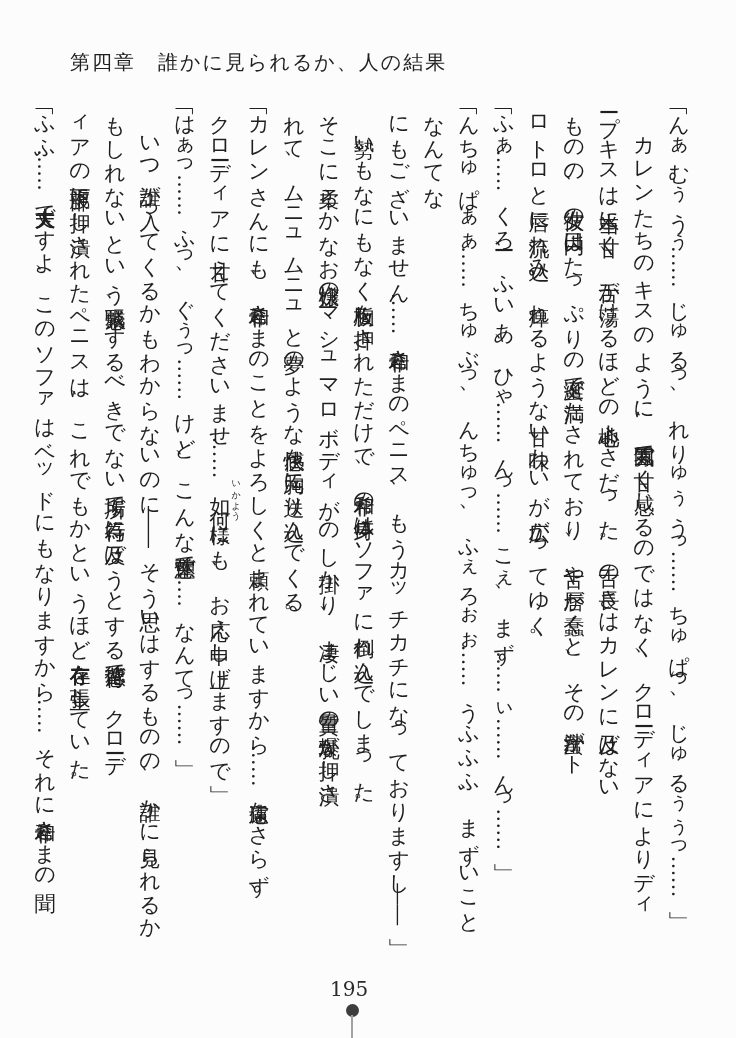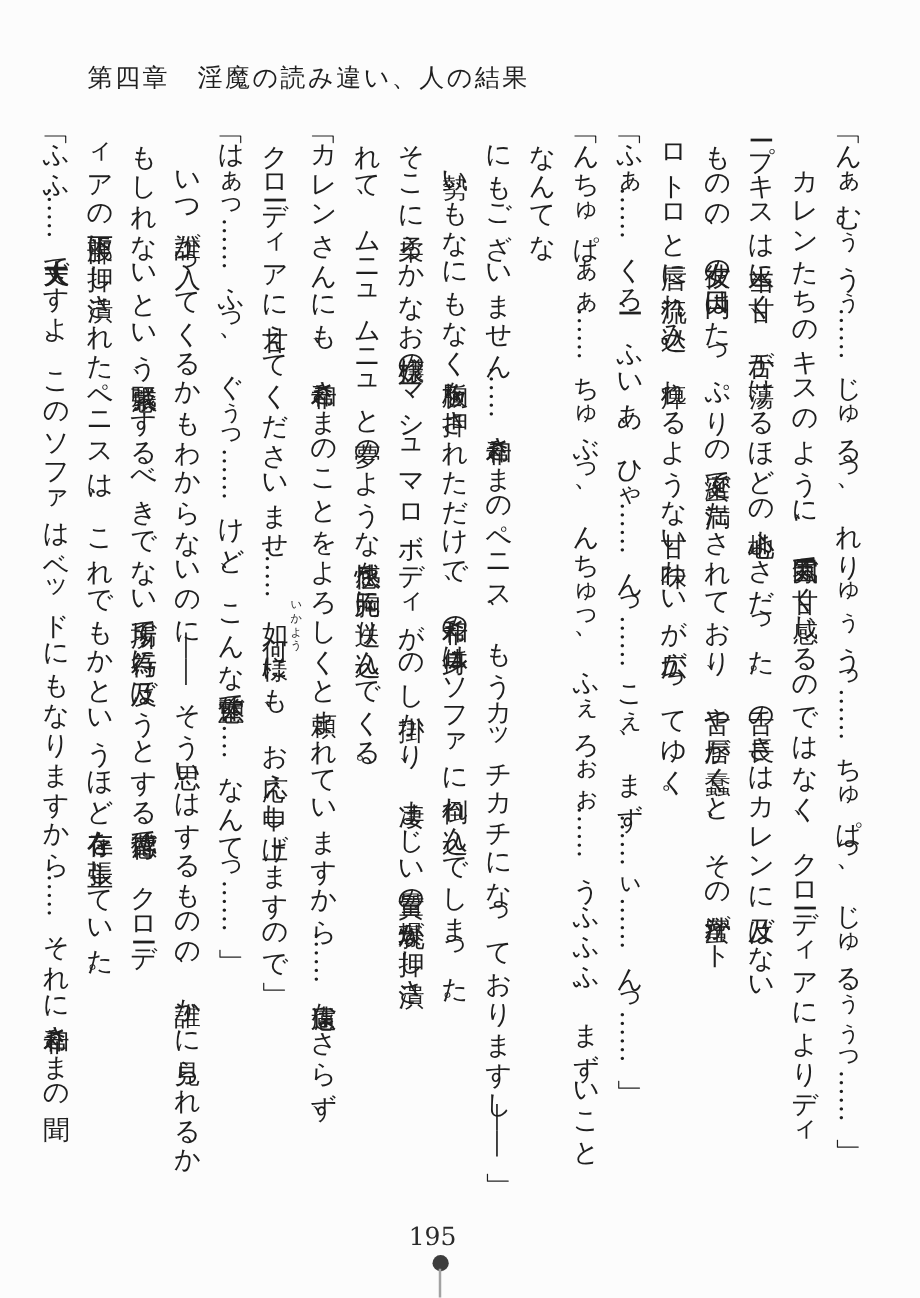--- a/index.html
+++ b/index.html
@@ -45,23 +45,22 @@
   .text-body p.indent {
     text-indent: 1em;
   }
   ruby rt {
     font-size: 9px;
     letter-spacing: 0;
   }
   .page-number {
     position: absolute;
     top: 977px;
-    left: 316px;
+    left: 330px;
     width: 60px;
-    text-align: center;
     font-size: 20px;
     color: #2a2a2a;
   }
   .marker-dot {
     position: absolute;
     left: 346px;
     top: 1004px;
     width: 13px;
     height: 13px;
     border-radius: 50%;
@@ -73,21 +72,21 @@
     top: 1015px;
     width: 2px;
     height: 23px;
     background: #a2a2a2;
   }
 </style>
 </head>
 <body>
 
 <div class="chapter-header">
-  <span>第四章</span><span class="hgap"></span><span>淫魔の読み違い、人の結果</span>
+  <span>第四章</span><span class="hgap"></span><span>誰かに見られるか、人の結果</span>
 </div>
 
 <div class="text-body">
     <p>「んぁむぅうぅ……じゅるっ、れりゅぅうっ……ちゅぱっ、じゅるぅぅっ……」</p>
     <p class="indent">カレンたちのキスのように、雰囲気で甘く感じるのではなく、クローディアによりディ</p>
     <p>ープキスは本当に甘く、舌が蕩けるほどの心地よさだった。舌の長さはカレンに及ばない</p>
     <p>ものの、彼女の口内はたっぷりの蜜涎で満たされており、舌や唇が蠢くと、その蜜汁がト</p>
     <p>ロトロと唇に流れ込み、痺れるような甘い味わいが広がってゆく。</p>
     <p>「ふぁ……くろー、ふいあ、ひゃ……んっ……こぇ、まず……ぃ……んっ……」</p>
     <p>「んちゅぱぁぁ……ちゅぶっ、んちゅっ、ふぇろぉぉ……うふふふ、まずいことなんてな</p>

